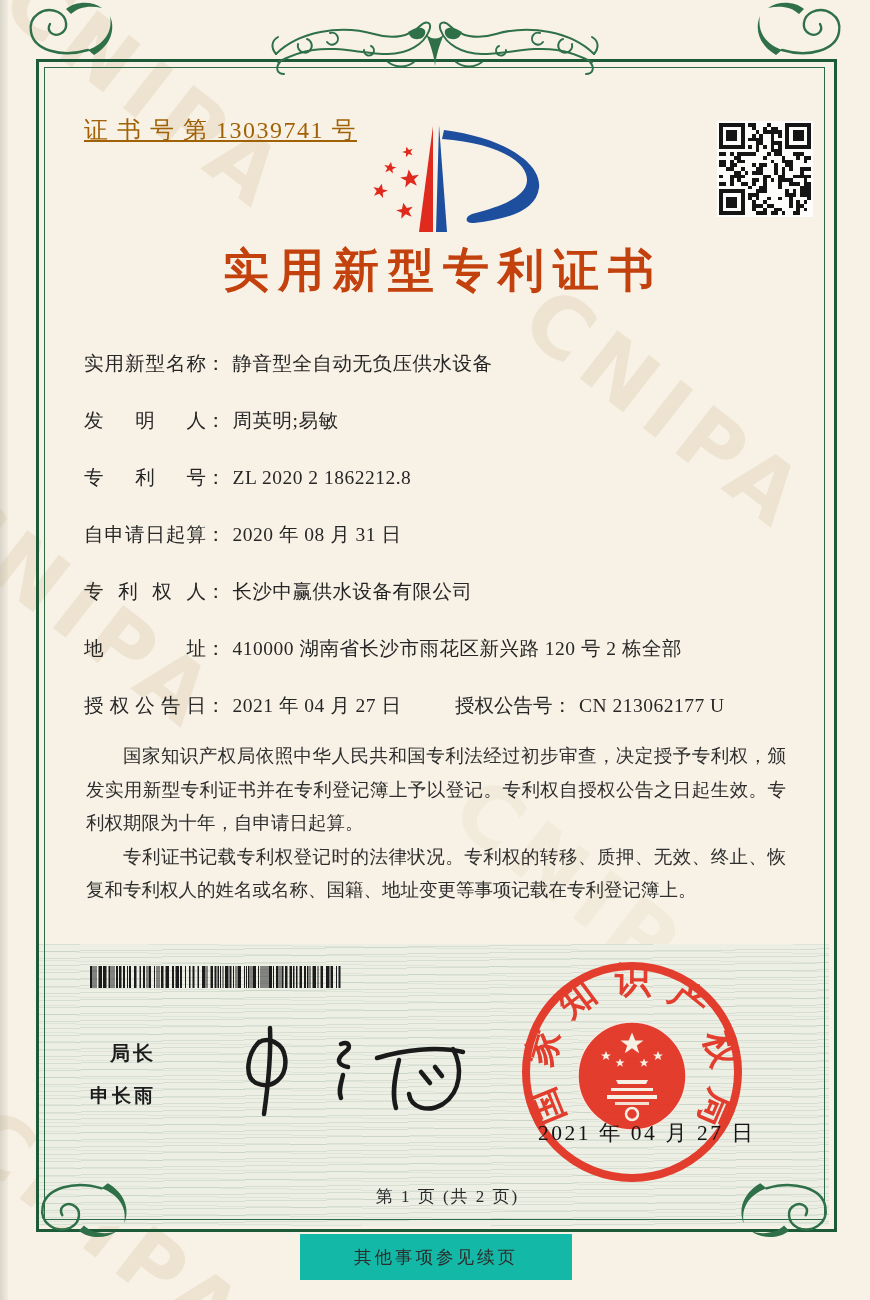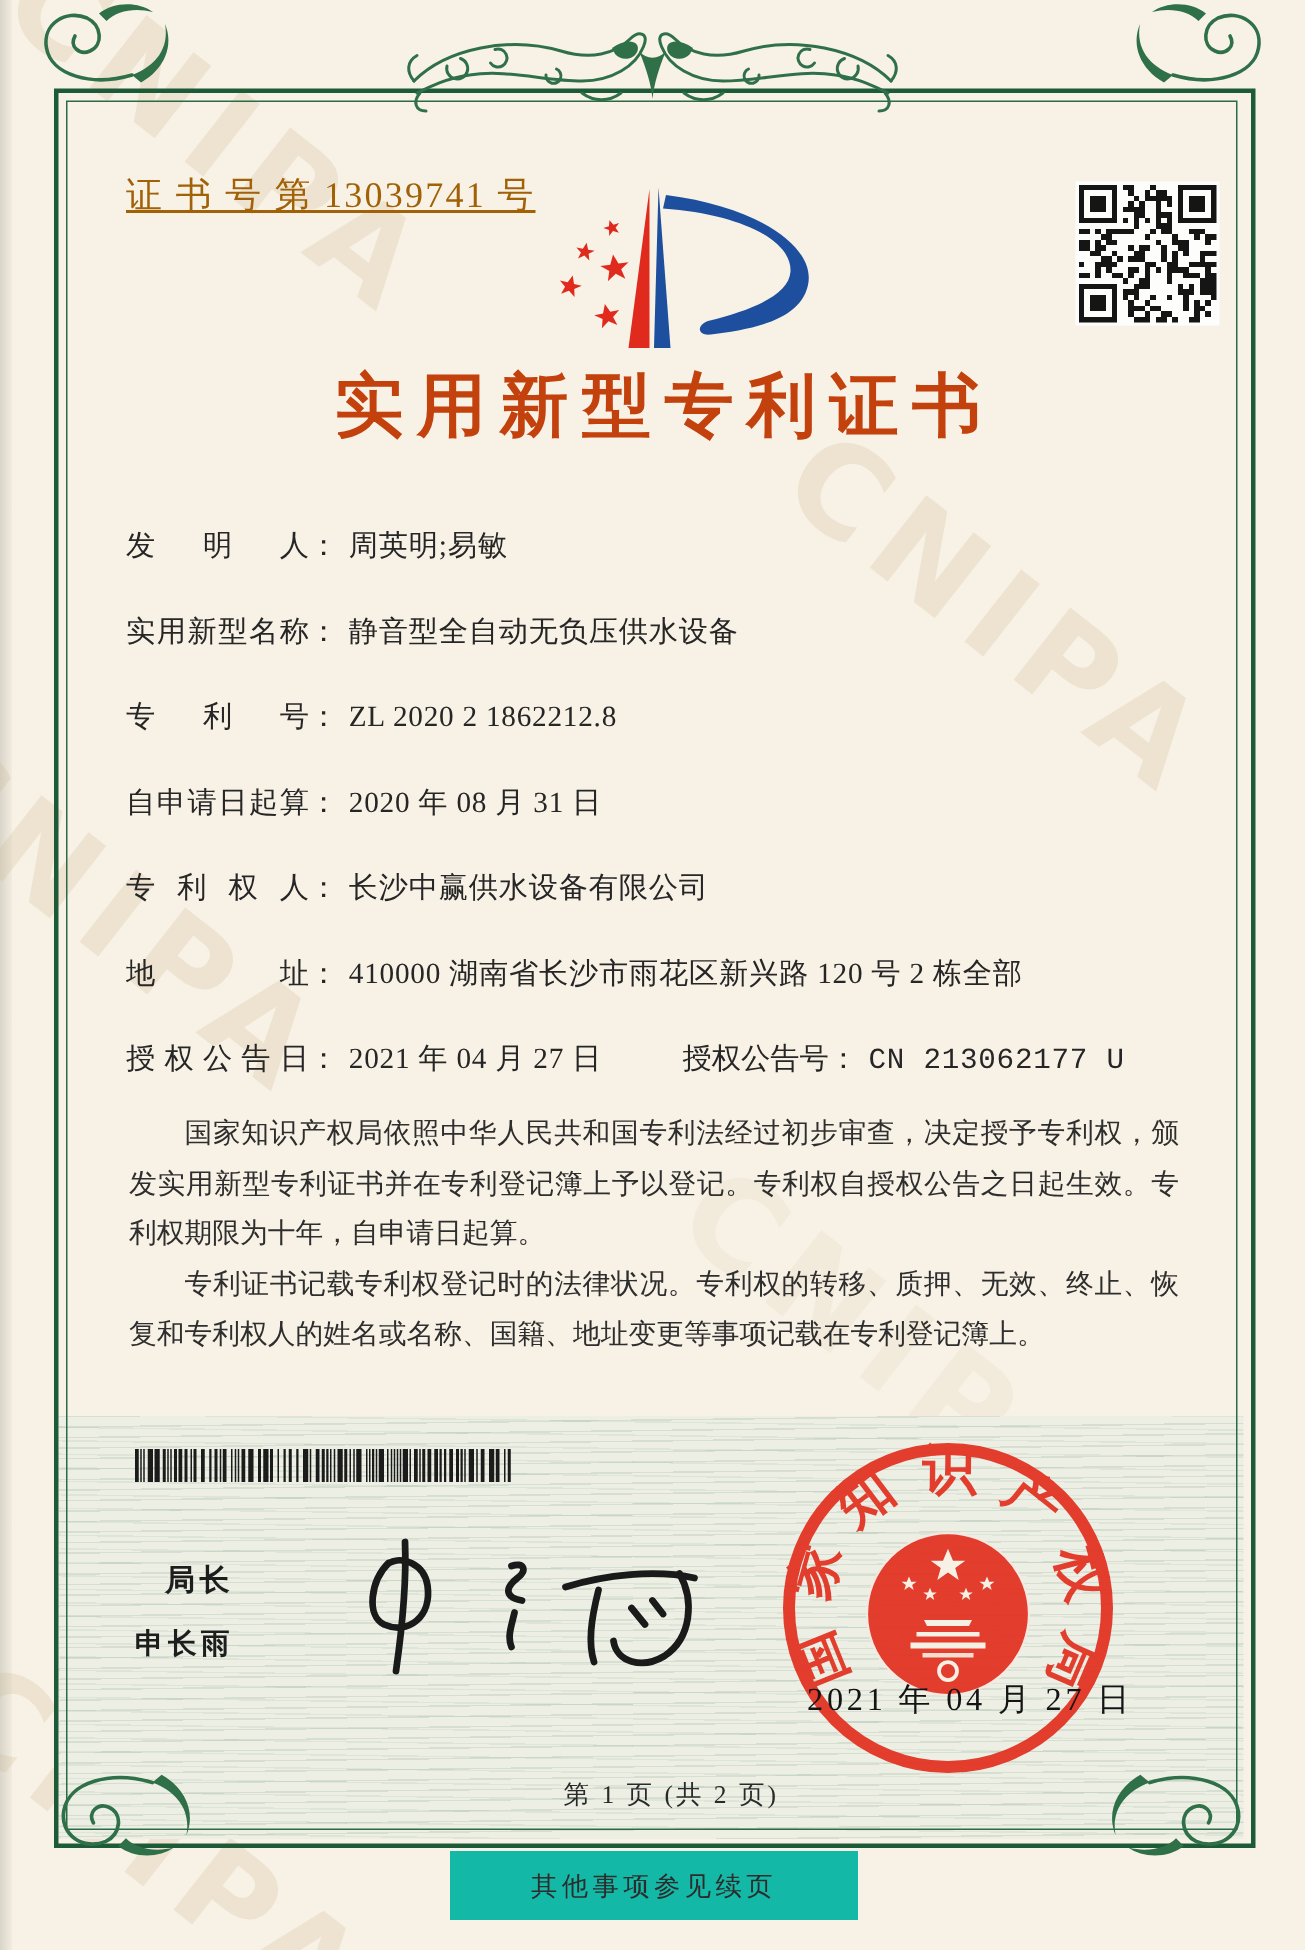--- a/index.html
+++ b/index.html
@@ -27,21 +27,21 @@
   
   .cert-no{position:absolute;left:84px;top:114px;font-size:24px;letter-spacing:1.5px;color:#a16207;text-decoration:underline;}
   .logo{position:absolute;left:346px;top:110px;}
   .qr{position:absolute;left:717px;top:121px;width:92px;height:92px;background:#fdfdfb;padding:2px;}
   .title{position:absolute;left:16px;right:0;top:240px;text-align:center;
          font-size:46px;font-weight:bold;letter-spacing:9px;color:#c2410c;}
   .fields{position:absolute;left:84px;top:350px;width:710px;font-size:19.5px;color:#262626;}
   .frow{position:relative;height:26px;margin-bottom:31px;white-space:nowrap;}
   .flabel{display:inline-block;width:122px;text-align:justify;text-align-last:justify;vertical-align:top;}
   .fvalue{margin-left:7px;letter-spacing:0.5px;}
-  .grant-no{position:absolute;left:371px;top:0;font-family:Liberation Mono, monospace;}
+  .grant-no{position:absolute;left:371px;top:0;}
   .paras{position:absolute;left:86px;top:740px;width:700px;font-size:18.5px;line-height:33.5px;
          text-align:justify;color:#2e2e2e;}
   .paras p{margin:0;text-indent:2em;}
   .barcode{position:absolute;left:90px;top:966px;}
   .director-title{position:absolute;left:90px;top:1040px;font-size:20px;font-weight:600;letter-spacing:3px;color:#1d1d1d;margin-left:20px;}
   .director-name{position:absolute;left:90px;top:1083px;font-size:19px;font-weight:600;letter-spacing:3px;color:#1d1d1d;}
   .signature{position:absolute;left:225px;top:1022px;}
   .seal{position:absolute;left:514px;top:954px;}
   .seal-date{position:absolute;left:538px;top:1118px;font-size:21.5px;letter-spacing:2.5px;color:#141414;z-index:5;}
   .page-num{position:absolute;left:0;right:0;top:1185px;text-align:center;font-size:17px;letter-spacing:2px;color:#2a2a2a;margin-left:25px;}
@@ -423,24 +423,24 @@
       <rect x="15" y="24" width="1" height="1" fill="#151515"></rect>
       <rect x="17" y="24" width="1" height="1" fill="#151515"></rect>
       <rect x="20" y="24" width="1" height="1" fill="#151515"></rect>
       <rect x="21" y="24" width="1" height="1" fill="#151515"></rect>
     </svg>
 
   <div class="title">实用新型专利证书</div>
 
   <div class="fields">
     <div class="frow">
+      <span class="flabel">实用新型名称</span><span>：</span><span class="fvalue">静音型全自动无负压供水设备</span>
+    </div>
+    <div class="frow">
       <span class="flabel">发明人</span><span>：</span><span class="fvalue">周英明;易敏</span>
-    </div>
-    <div class="frow">
-      <span class="flabel">实用新型名称</span><span>：</span><span class="fvalue">静音型全自动无负压供水设备</span>
     </div>
     <div class="frow">
       <span class="flabel">专利号</span><span>：</span><span class="fvalue">ZL 2020 2 1862212.8</span>
     </div>
     <div class="frow">
       <span class="flabel">自申请日起算</span><span>：</span><span class="fvalue">2020 年 08 月 31 日</span>
     </div>
     <div class="frow">
       <span class="flabel">专利权人</span><span>：</span><span class="fvalue">长沙中赢供水设备有限公司</span>
     </div>

